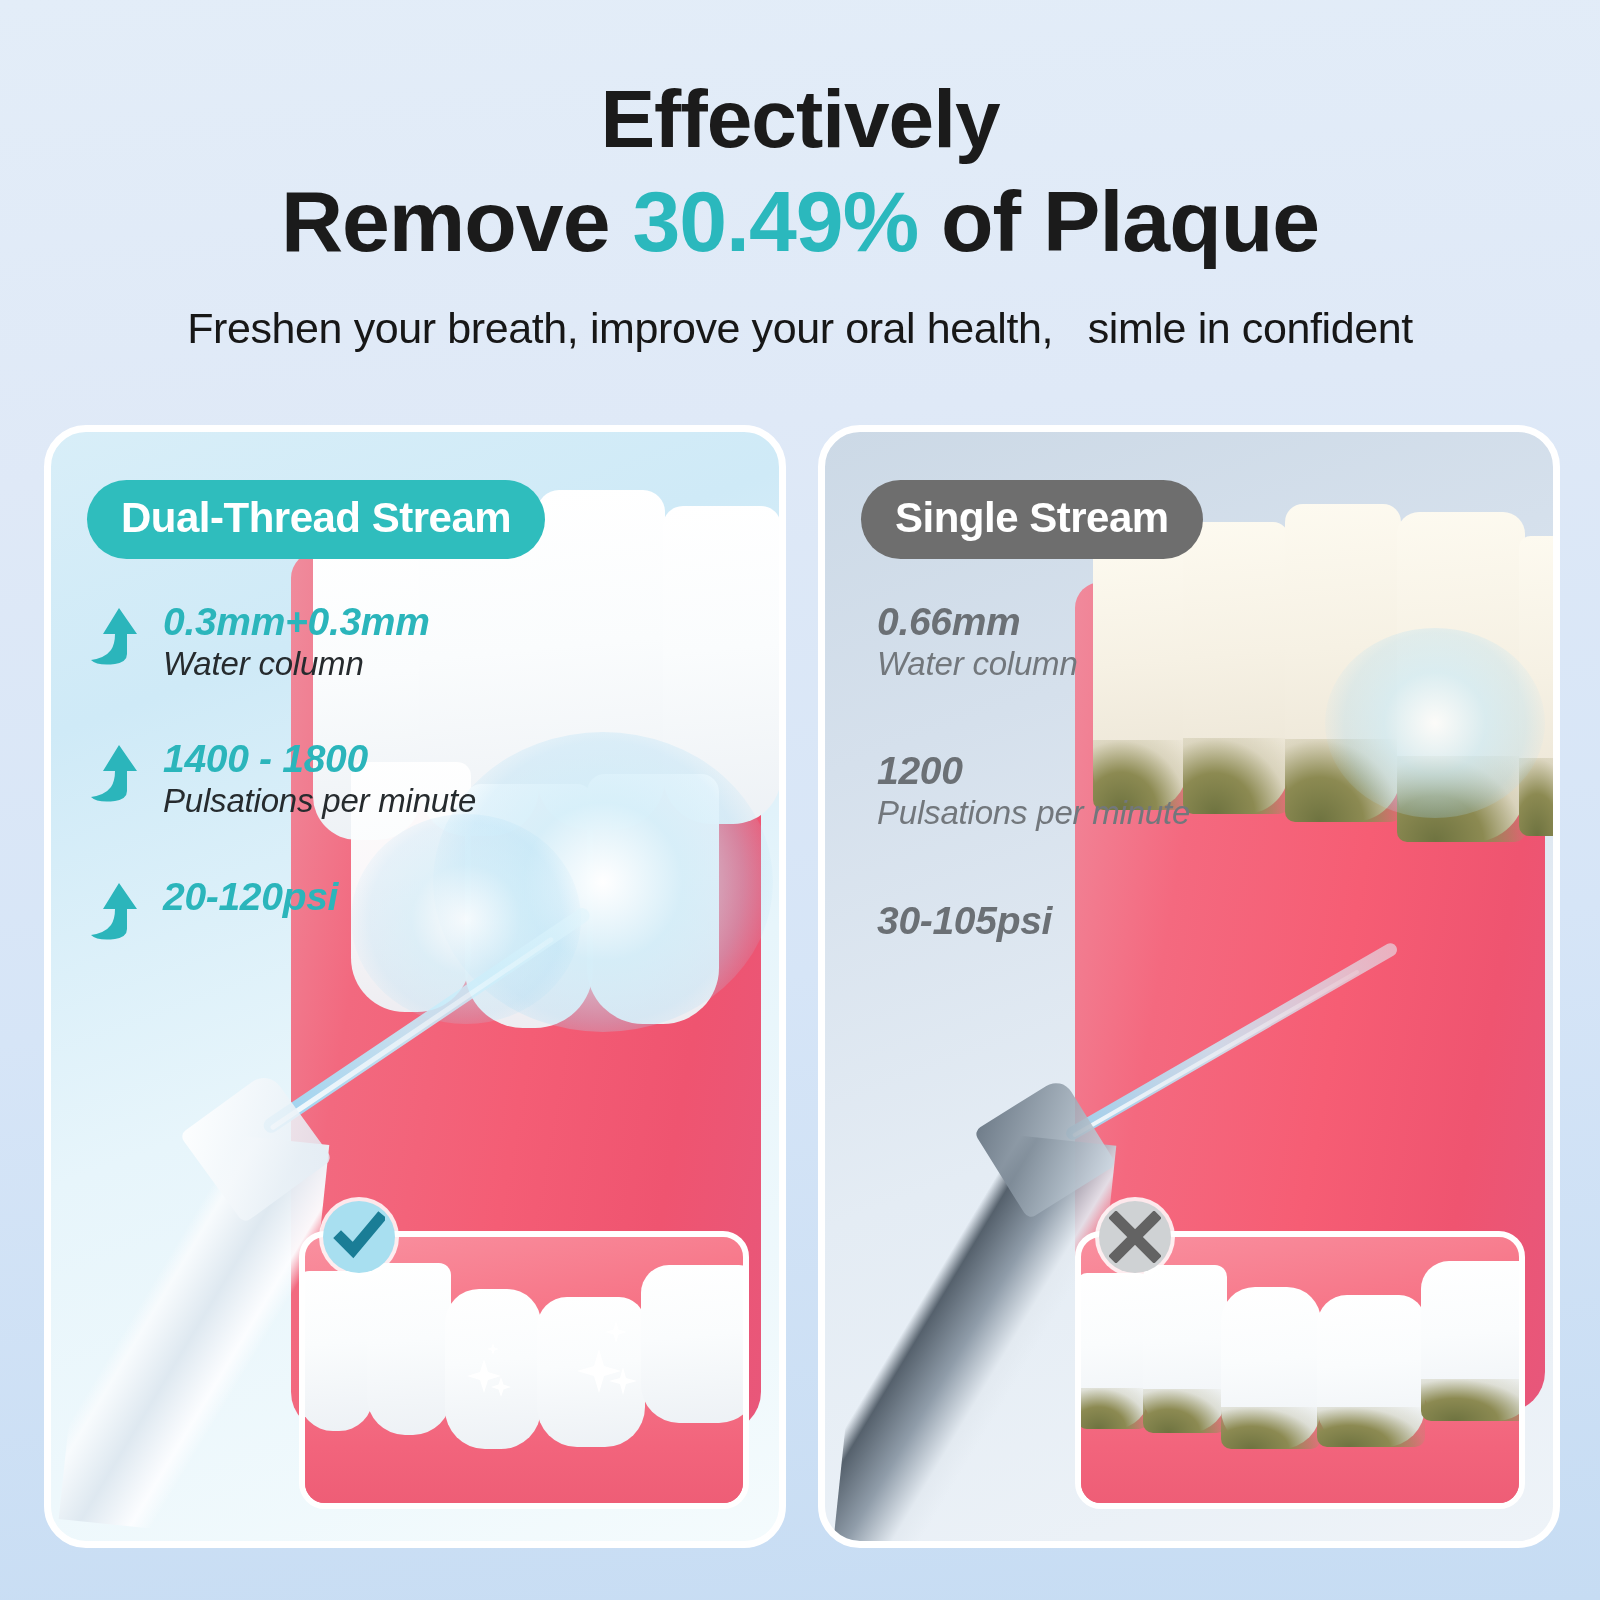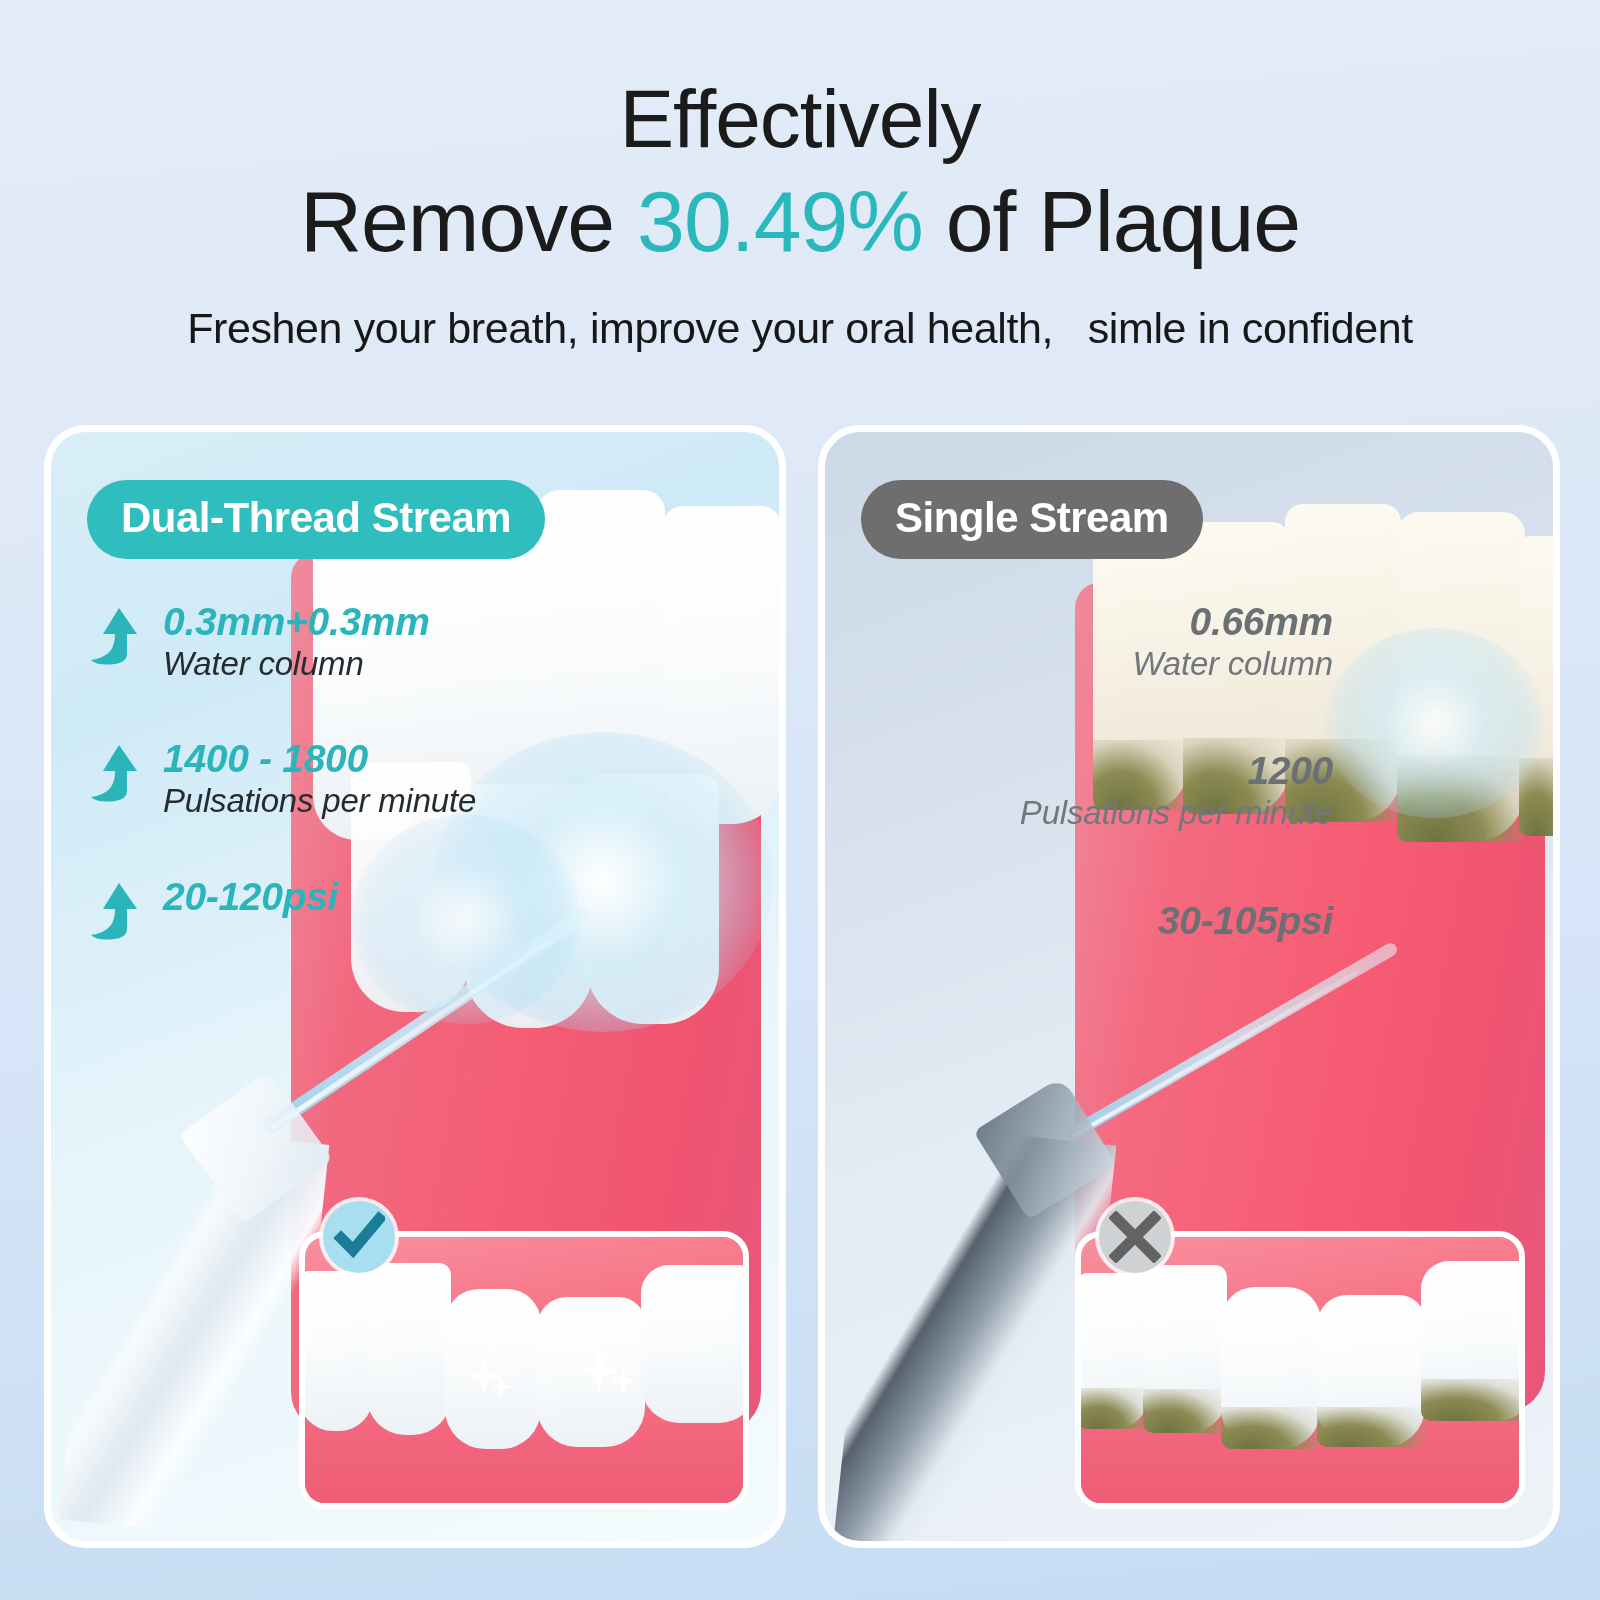--- a/index.html
+++ b/index.html
@@ -9,21 +9,21 @@
   body {
     font-family:"Liberation Sans", sans-serif;
     background:linear-gradient(175deg,#e3edf8 0%,#dfe9f7 28%,#d6e5f7 60%,#c6dcf3 100%);
     position:relative;
   }
 
   
   #header { padding-top:78px; text-align:center; }
 
   .title-line {
-    font-weight:normal;
+    font-weight:bold;
     color:#1b1b1b;
     letter-spacing:-1px;
     line-height:1.0;
   }
   #title-line-1 { font-size:82px; }
   #title-line-2 { font-size:86px; margin-top:18px; }
   .accent { color:#2bb8bd; }
 
   #subtitle {
     margin-top:40px;
@@ -62,21 +62,21 @@
     white-space:nowrap;
   }
   #pill-left  { background:#2fbdbd; }
   #pill-right { background:#6e6e6e; }
 
   
   .specs { position:absolute; left:38px; top:168px; width:470px; z-index:6;font-style:italic; }
   .spec { position:relative; margin-bottom:54px; }
   .spec-icon { position:absolute; left:0; top:4px; width:56px; height:62px; }
   .spec-text { padding-left:74px; }
-  .specs.no-icon .spec-text { padding-left:14px;text-align:right; }
+  .specs.no-icon .spec-text { padding-left:14px; }
   .spec-value { font-size:39px; font-weight:bold; line-height:1.12; letter-spacing:-0.3px; white-space:nowrap; }
   .spec-label { font-size:33px; line-height:1.2; letter-spacing:-0.2px; white-space:nowrap; }
 
   #specs-left  .spec-value { color:#2bb5bb; }
   #specs-left  .spec-label { color:#262b2e; }
   #specs-right .spec-value { color:#6b7075; }
   #specs-right .spec-label { color:#72777c; }
   #specs-right .spec { margin-bottom:66px; }
 
   

